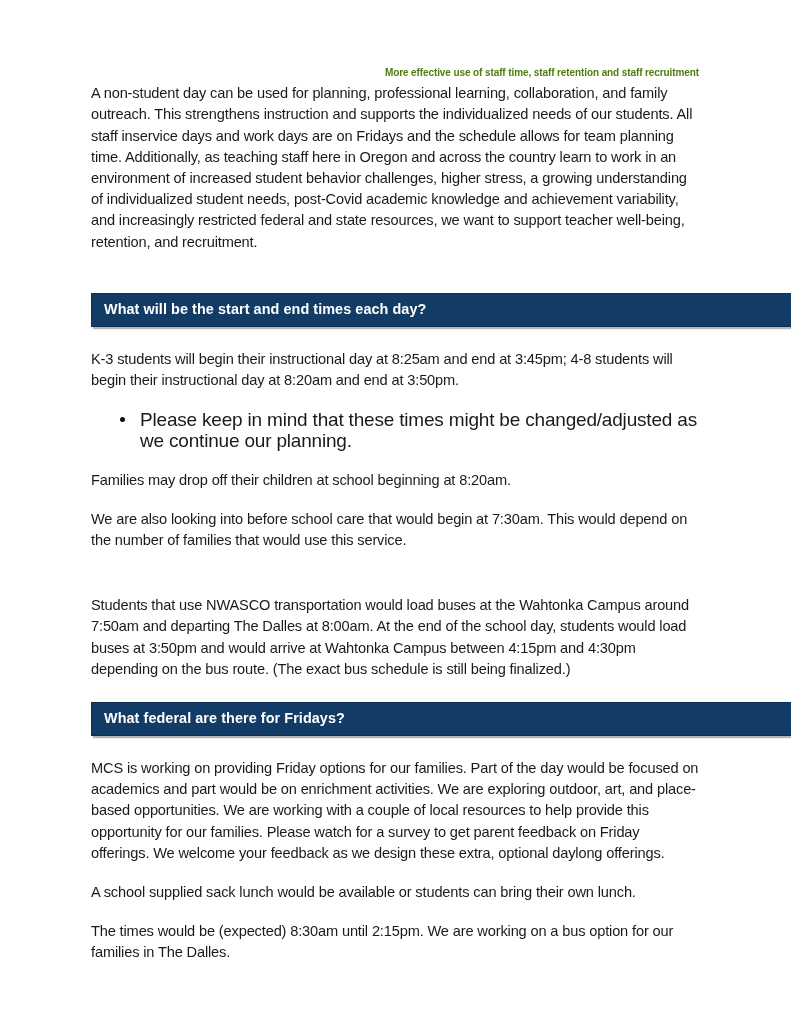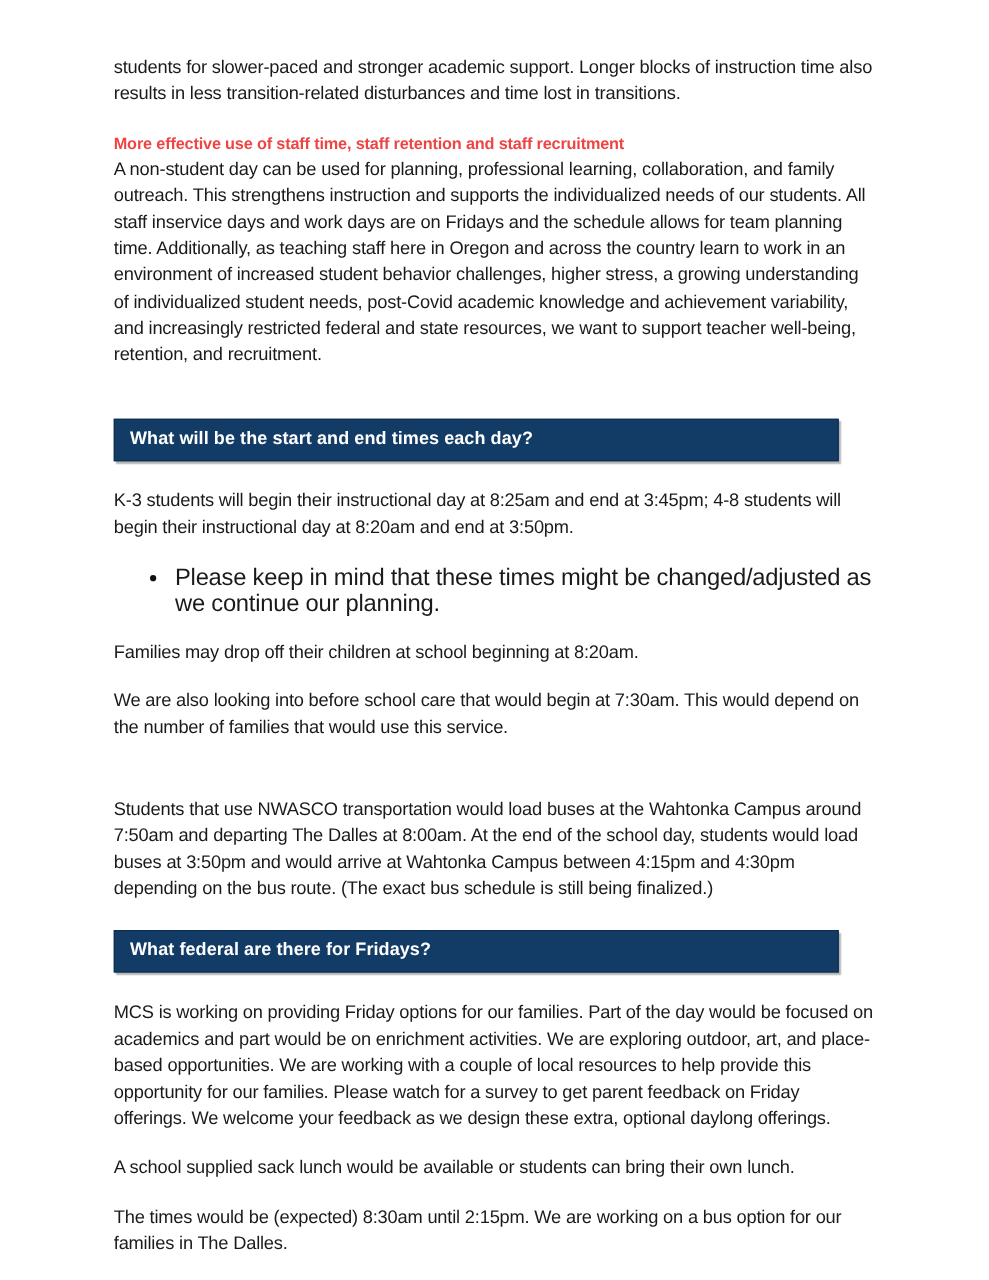--- a/index.html
+++ b/index.html
@@ -40,31 +40,32 @@
     line-height: 21.2px;
     color: #1a1a1a;
     text-align: left;
     letter-spacing: -0.01em;
   }
   .gap-md { height: 18px; }
   .gap-lg { height: 22px; }
 
   .bold-head {
     margin: 0;
-    font-size: 13px;
+    font-size: 10px;
     line-height: 21.2px;
     font-weight: bold;
-    color: #ef4444;
+    color: #4d7c0f;
     letter-spacing: -0.01em;
+    text-align: right;
   }
 
   
   .banner {
     position: relative;
-    width: 580px;
+    width: 701px;
     box-sizing: border-box;
     background: #123c66;
     border: 1px solid #0d2f52;
     box-shadow: 2px 2px 1px rgba(120,120,120,0.55);
     padding: 7px 0 8px 12px;
   }
   .banner-label {
     display: block;
     color: #ffffff;
     font-size: 14.4px;
@@ -97,21 +98,20 @@
     background: #111111;
     border-radius: 50%;
   }
 </style>
 </head>
 <body>
 
 <div class="page">
   <div class="content">
 
-    <p class="body-text">students for slower-paced and stronger academic support. Longer blocks of instruction time also results in less transition-related disturbances and time lost in transitions.</p>
 
     <div class="gap-md"></div>
 
     <p class="bold-head">More effective use of staff time, staff retention and staff recruitment</p>
 
     <p class="body-text">A non-student day can be used for planning, professional learning, collaboration, and family outreach. This strengthens instruction and supports the individualized needs of our students. All staff inservice days and work days are on Fridays and the schedule allows for team planning time. Additionally, as teaching staff here in Oregon and across the country learn to work in an environment of increased student behavior challenges, higher stress, a growing understanding of individualized student needs, post-Covid academic knowledge and achievement variability, and increasingly restricted federal and state resources, we want to support teacher well-being, retention, and recruitment.</p>
 
     <div class="gap-lg"></div>
     <div class="gap-md"></div>
 

